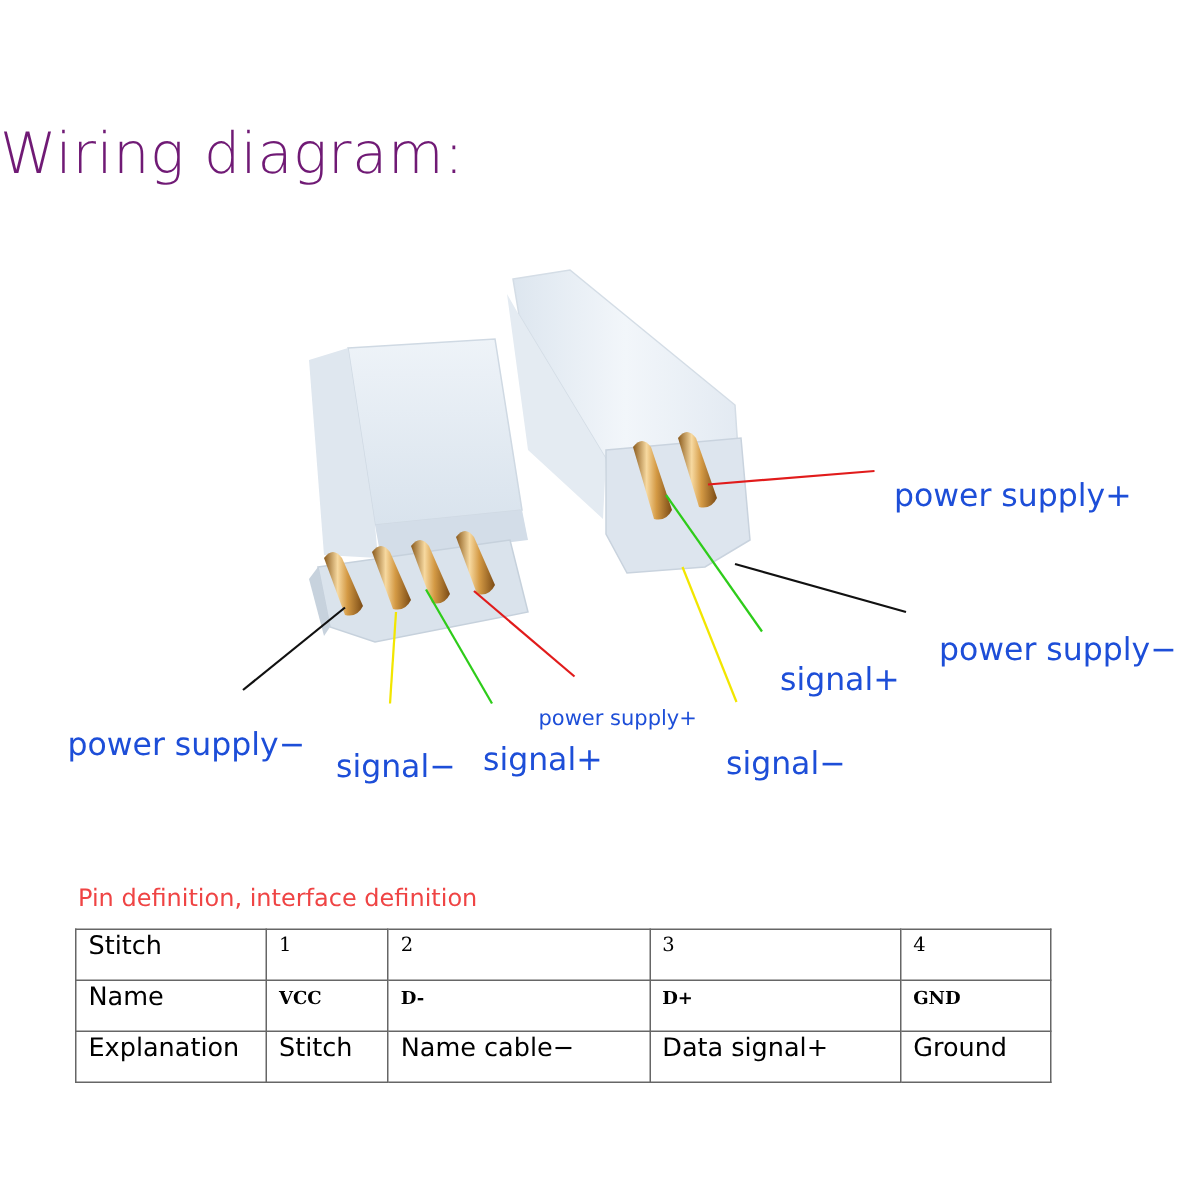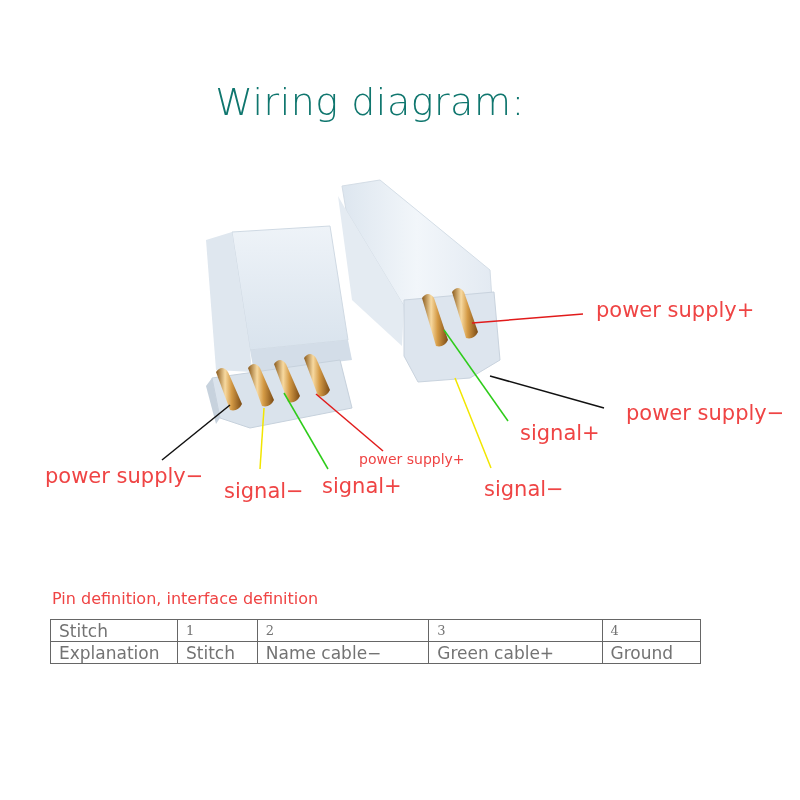--- a/index.html
+++ b/index.html
@@ -1,23 +1,23 @@
 <!DOCTYPE html>
 <html><head>
 <meta charset="utf-8">
 <style>
   html, body { margin:0; padding:0; background:#ffffff; }
   body { width:800px; height:800px; position:relative; overflow:hidden; font-family:"Liberation Sans", sans-serif; color:#111; }
-  .title { position:absolute; left:0; width:740px; top:80px; text-align:center; font-size:38px; font-family:"DejaVu Sans", sans-serif; font-weight:300; color:#0f766e; letter-spacing:0.5px; }
+  .title { position:absolute; left:0; width:740px; top:80px; font-size:38px; font-family:"DejaVu Sans", sans-serif; font-weight:300; color:#701a75; letter-spacing:0.5px; }
   svg.diagram { position:absolute; left:0; top:0; }
-  .lbl { position:absolute; font-family:"DejaVu Sans", sans-serif; font-size:21px; color:#ef4444; white-space:nowrap; }
+  .lbl { position:absolute; font-family:"DejaVu Sans", sans-serif; font-size:21px; color:#1d4ed8; white-space:nowrap;margin-top:20px; }
   .lbl.small { font-size:14px; }
   .subtitle { position:absolute; left:52px; top:589px; font-size:16px; color:#ef4444; font-family:"DejaVu Sans", sans-serif; }
   table.pins { position:absolute; left:50px; top:619px; width:651px; border-collapse:collapse; }
-  table.pins td { border:1px solid #666; height:21px; padding:0 0 0 8px; font-size:17px; font-family:"DejaVu Sans", sans-serif; color:#737373; vertical-align:middle; }
+  table.pins td { border:1px solid #666; height:21px; padding:0 0 12px 8px; font-size:17px; font-family:"DejaVu Sans", sans-serif; color:#000000; vertical-align:middle; }
   table.pins td.hdr { width:118px; }
   table.pins td.serif { font-family:"DejaVu Serif", serif; font-size:12px; font-weight:bold; }
   table.pins td.num { font-family:"DejaVu Serif", serif; font-size:13px; }
 </style>
 </head>
 <body>
 
 <div class="title">Wiring diagram:</div>
 
 <svg class="diagram" width="800" height="560" viewBox="0 0 800 560">
@@ -96,20 +96,27 @@
 <table class="pins">
   <tbody>
       <tr>
     <td class="hdr">Stitch</td>
     <td class="num">1</td>
     <td class="num">2</td>
     <td class="num">3</td>
     <td class="num">4</td>
   </tr>
   <tr>
+    <td class="hdr">Name</td>
+    <td class="serif">VCC</td>
+    <td class="serif">D-</td>
+    <td class="serif">D+</td>
+    <td class="serif">GND</td>
+  </tr>
+  <tr>
     <td class="hdr">Explanation</td>
     <td>Stitch</td>
     <td>Name cable−</td>
-    <td>Green cable+</td>
+    <td>Data signal+</td>
     <td>Ground</td>
   </tr>
 </tbody>
   </table>
 
 </body></html>

